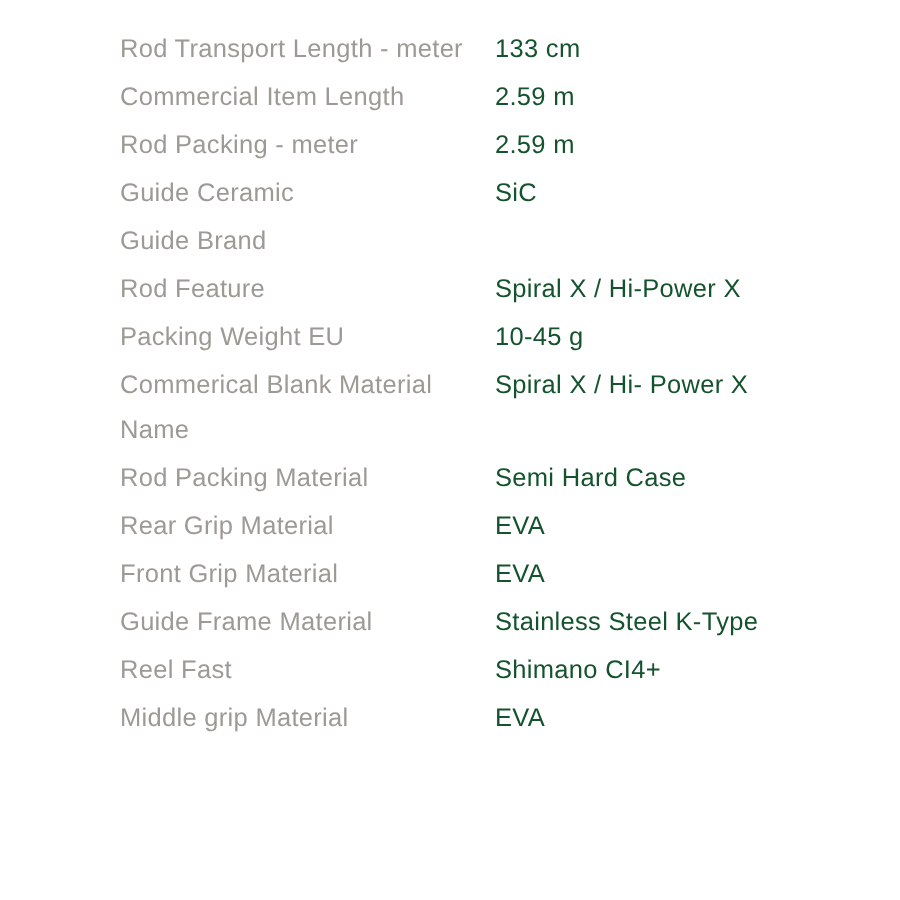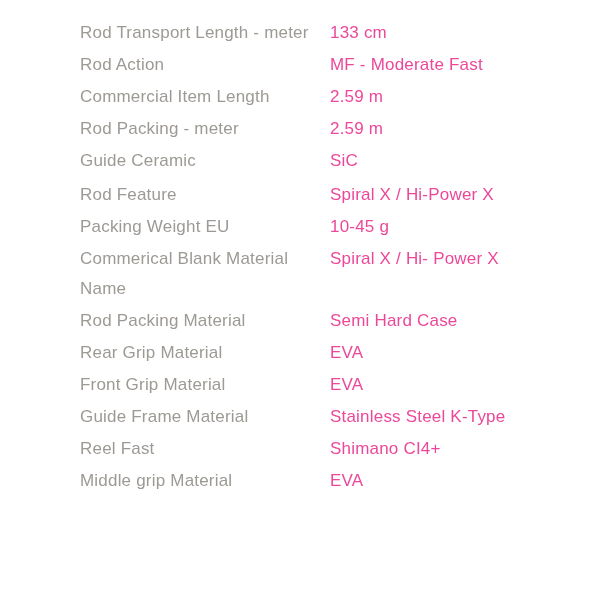--- a/index.html
+++ b/index.html
@@ -24,52 +24,49 @@
   }
   .spec-label {
     color: #9d9995;
     font-size: 17px;
     line-height: 30px;
     font-weight: 400;
     letter-spacing: 0.2px;
     padding-right: 18px;
   }
   .spec-value {
-    color: #ec4899;
+    color: #14532d;
     font-size: 17px;
     line-height: 30px;
     font-weight: 400;
     letter-spacing: 0.2px;
   }
 </style>
 </head>
 <body>
 
 <div class="spec-table">
     <div class="spec-row">
       <div class="spec-label">Rod Transport Length - meter</div>
       <div class="spec-value">133 cm</div>
     </div>
     <div class="spec-row">
-      <div class="spec-label">Rod Action</div>
-      <div class="spec-value">MF - Moderate Fast</div>
-    </div>
-    <div class="spec-row">
       <div class="spec-label">Commercial Item Length</div>
       <div class="spec-value">2.59 m</div>
     </div>
     <div class="spec-row">
       <div class="spec-label">Rod Packing - meter</div>
       <div class="spec-value">2.59 m</div>
     </div>
     <div class="spec-row">
       <div class="spec-label">Guide Ceramic</div>
       <div class="spec-value">SiC</div>
     </div>
     <div class="spec-row">
+      <div class="spec-label">Guide Brand</div>
     </div>
     <div class="spec-row">
       <div class="spec-label">Rod Feature</div>
       <div class="spec-value">Spiral X / Hi-Power X</div>
     </div>
     <div class="spec-row">
       <div class="spec-label">Packing Weight EU</div>
       <div class="spec-value">10-45 g</div>
     </div>
     <div class="spec-row">

